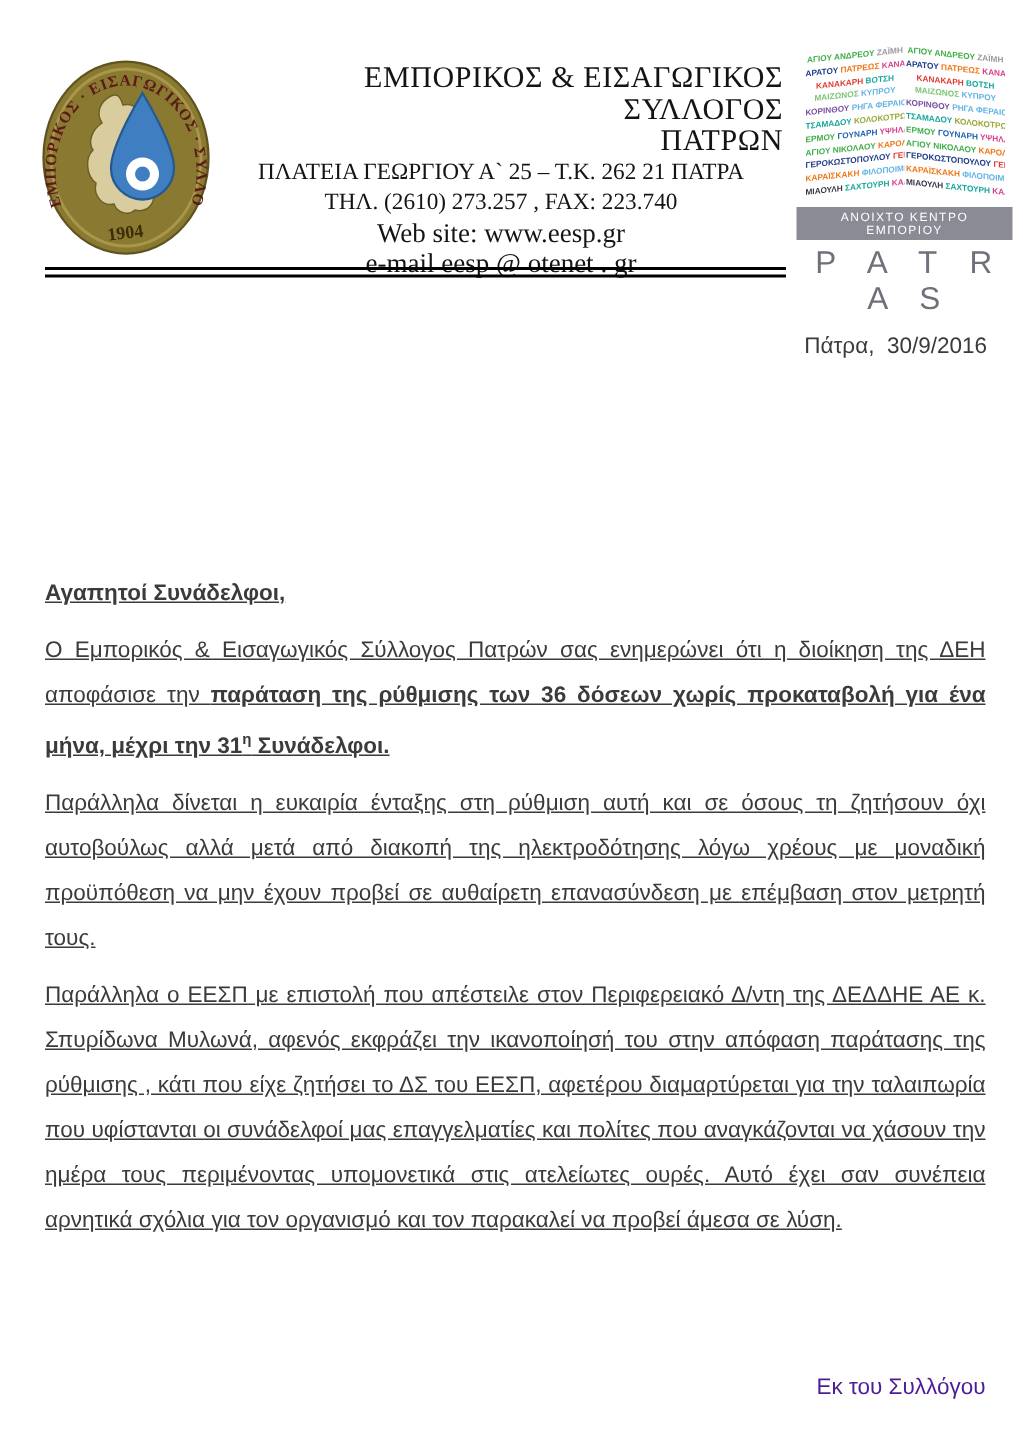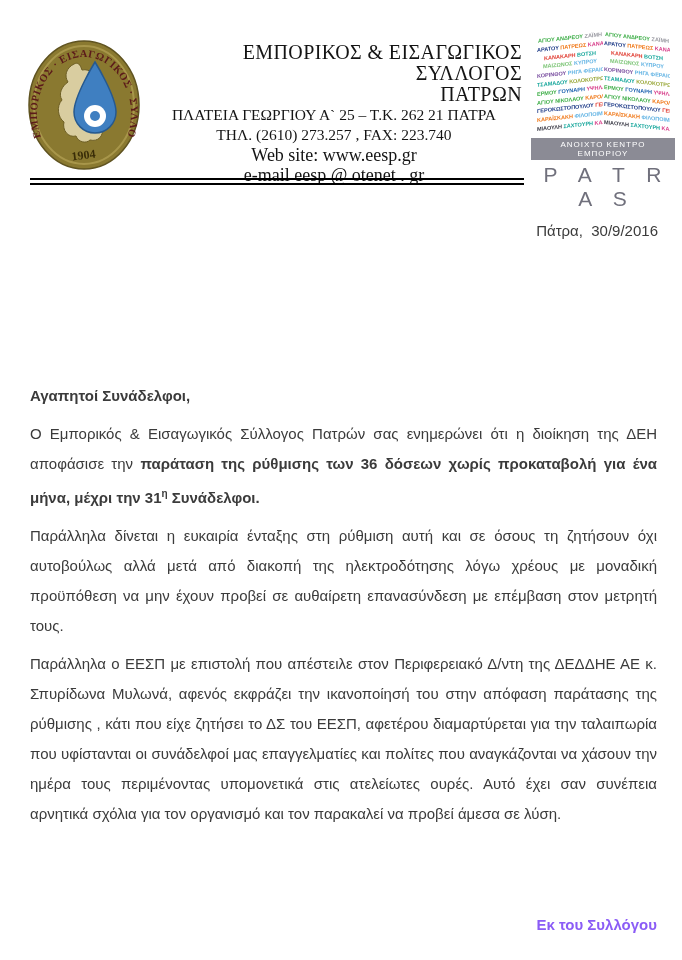--- a/index.html
+++ b/index.html
@@ -33,26 +33,26 @@
 
   
   .date{position:absolute;top:222px;right:24px;font-size:15px;white-space:pre;}
   .doc-title{position:absolute;top:292px;left:0;width:100%;text-align:center;
              font-size:16px;font-weight:bold;text-decoration:underline;color:#2f2f2f;letter-spacing:0.4px;}
   .doc-subtitle{position:absolute;top:320px;left:0;width:100%;text-align:center;
              font-size:16px;font-weight:bold;color:#2f2f2f;letter-spacing:0.4px;}
 
   .body-text{position:absolute;left:30px;top:381px;width:627px;
              font-size:15px;line-height:30px;text-align:justify;}
-  .body-text p{margin:0 0 8px 0;}
+  .body-text p{margin:0 0 8px 0;text-decoration:underline;}
   .greeting{font-weight:bold;}
   .bold{font-weight:bold;}
   sup.ord{font-size:10px;font-weight:bold;}
 
-  .signature{position:absolute;top:916px;right:25px;font-size:15px;font-weight:bold;color:#8b5cf6;}
+  .signature{position:absolute;top:916px;right:25px;font-size:15px;font-weight:normal;color:#4c1d95;}
 </style>
 </head>
 <body>
 
 <div class="page">
 
   <svg class="seal" viewBox="0 0 112 130">
     <ellipse cx="56" cy="65" rx="55" ry="64" fill="#8a7930" stroke="#5f5320" stroke-width="1.5"></ellipse>
     <ellipse cx="56" cy="65" rx="50" ry="59" fill="none" stroke="#a8964a" stroke-width="2"></ellipse>
     <path d="M46,24 C38,28 36,36 40,42 C34,46 30,54 34,60 C28,66 30,78 36,82 C34,90 40,98 48,96 C50,102 58,104 62,100 C70,102 76,96 74,88 C78,84 78,74 74,68 C80,60 76,48 68,46 C70,36 62,28 54,30 C52,24 50,22 46,24 Z" fill="#d9cda0" stroke="#6e5f25" stroke-width="1"></path>

